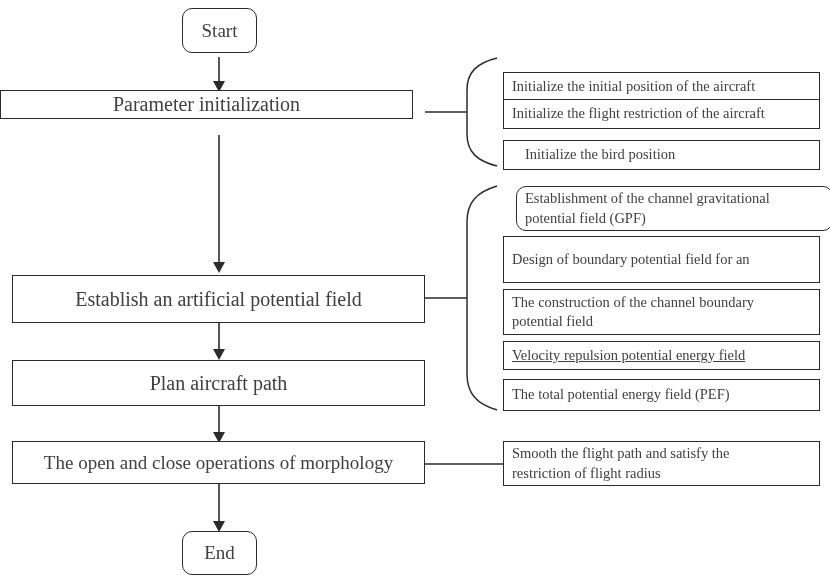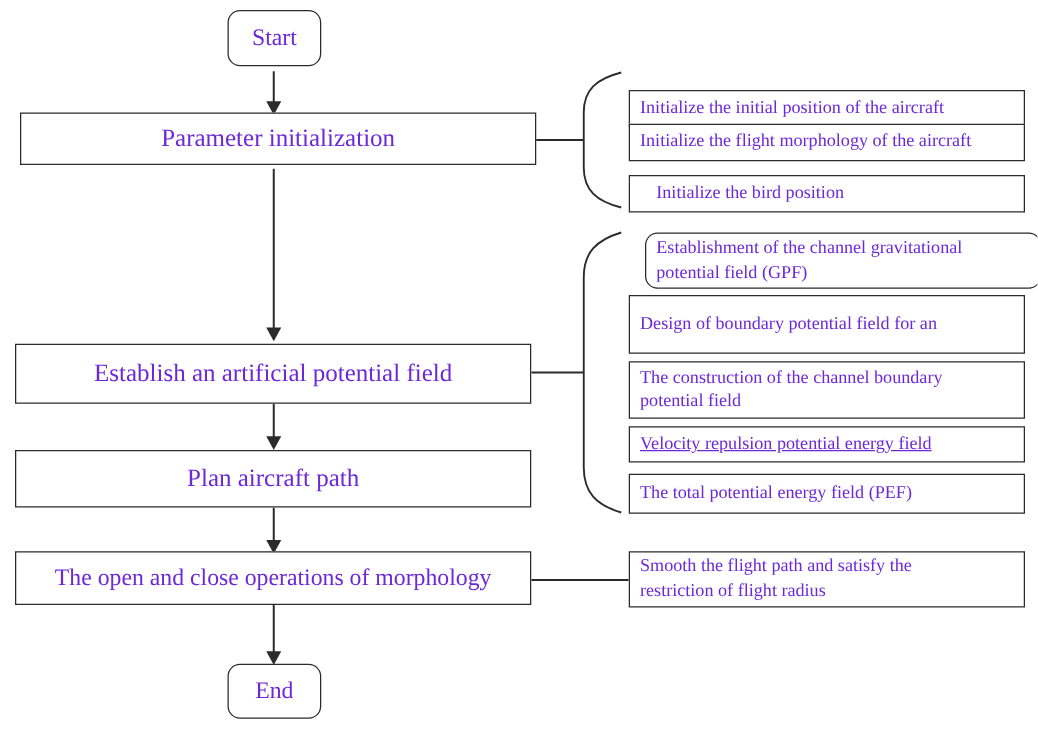--- a/index.html
+++ b/index.html
@@ -15,21 +15,21 @@
     font-family: "Liberation Serif", "DejaVu Serif", serif;
     overflow: hidden;
   }
   .node {
     position: absolute;
     box-sizing: border-box;
     border: 1.5px solid #2b2b2b;
     background: #ffffff;
     display: flex;
     align-items: center;
-    color: #6d28d9;
+    color: #404040;
   }
   .node.center {
     justify-content: center;
     font-size: 20px;
   }
   .terminator {
     border-radius: 10px;
     justify-content: center;
     font-size: 19px;
   }
@@ -95,21 +95,21 @@
     <line class="flowline" x1="425" y1="298" x2="467" y2="298"></line>
     <path class="brace" d="M 497,186 C 477,192 467,202 467,222 L 467,298 L 467,374 C 467,394 477,404 497,410"></path>
 
     <line class="flowline" x1="425" y1="464" x2="503" y2="464"></line>
   </svg>
 
   <div class="node terminator" style="left:182px; top:8px; width:75px; height:45px;">
     <span>Start</span>
   </div>
 
-  <div class="node center" style="left:16px; top:90px; width:413px; height:42px;">
+  <div class="node center" style="left:0; top:90px; width:413px; height:29px;">
     <span>Parameter initialization</span>
   </div>
 
   <div class="node center" style="left:12px; top:275px; width:413px; height:48px;">
     <span>Establish an artificial potential field</span>
   </div>
 
   <div class="node center" style="left:12px; top:360px; width:413px; height:46px;">
     <span>Plan aircraft path</span>
   </div>
@@ -123,21 +123,21 @@
   </div>
 
   <div class="node sidebox" style="left:503px; top:58px; width:317px; height:30px;margin-top:14px;">
     <div>
       <span>Initialize the initial position of the aircraft</span>
     </div>
   </div>
 
   <div class="node sidebox" style="left:503px; top:99px; width:317px; height:30px;">
     <div>
-      <span>Initialize the flight morphology of the aircraft</span>
+      <span>Initialize the flight restriction of the aircraft</span>
     </div>
   </div>
 
   <div class="node sidebox" style="left:503px; top:140px; width:317px; height:30px;padding-left:21px;">
     <div>
       <span>Initialize the bird position</span>
     </div>
   </div>
 
   <div class="node sidebox" style="left:516px; top:186px; width:317px; height:45px;border-radius:10px;">

